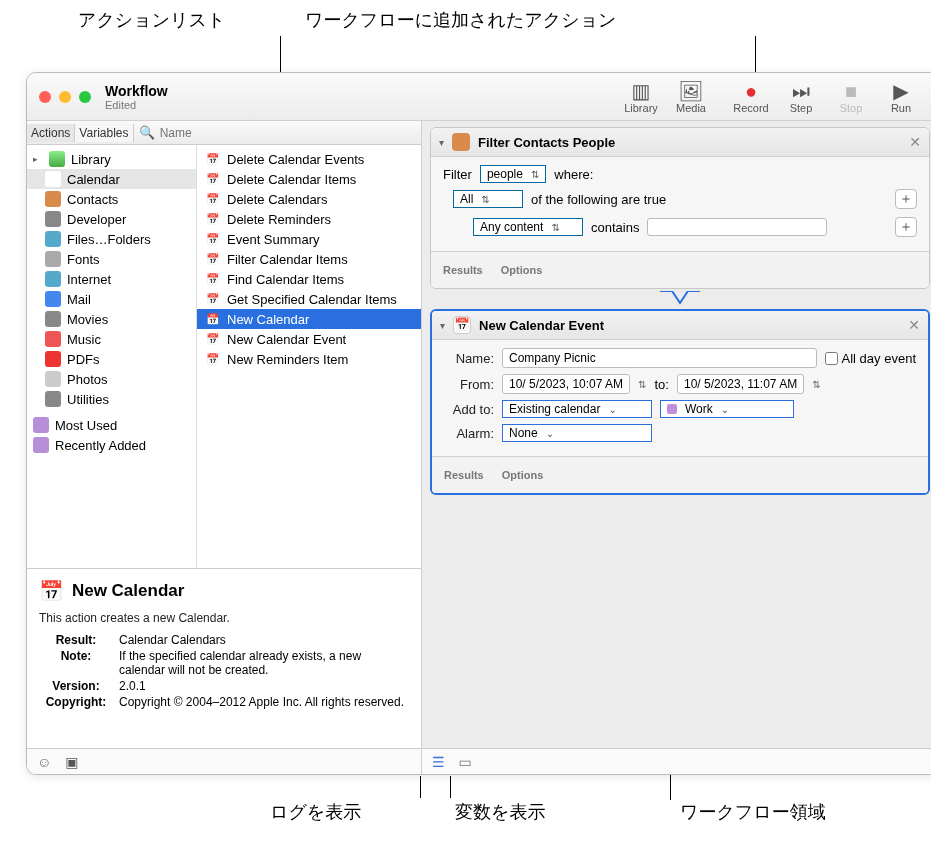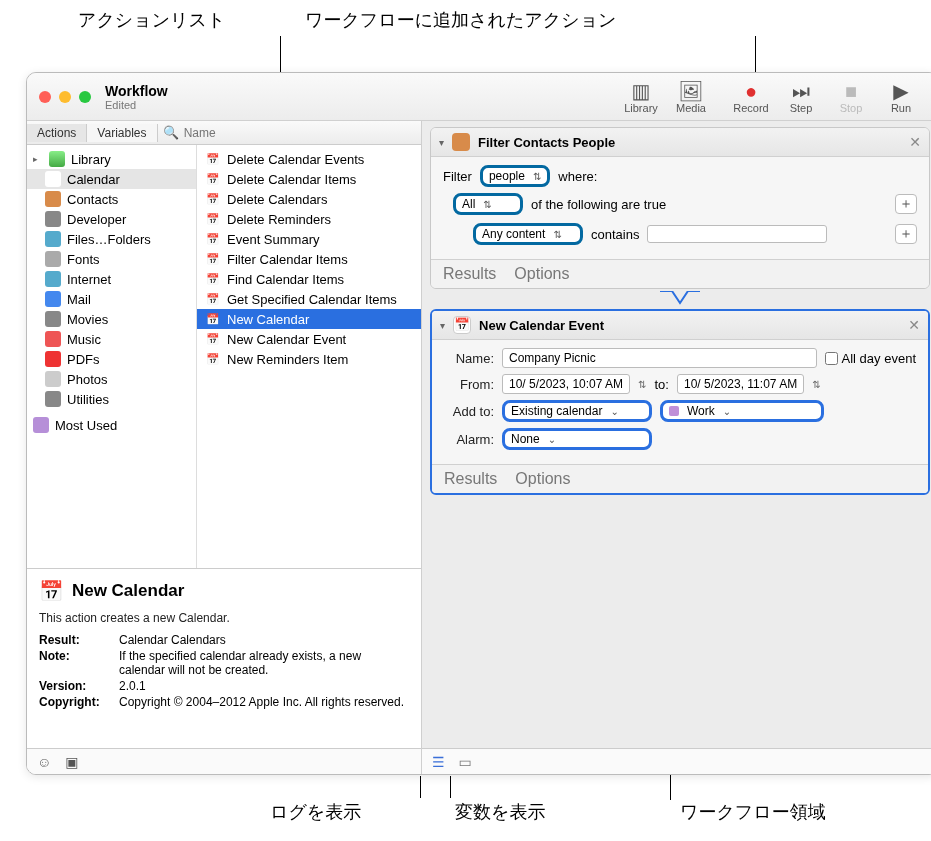--- a/index.html
+++ b/index.html
@@ -17,61 +17,61 @@
 .title-block { flex: 0 0 auto; }
 .title { font-weight: 600; font-size: 14px; }
 .subtitle { font-size: 11px; color: #777; }
 .spacer { flex: 1; }
 .tool { display: flex; flex-direction: column; align-items: center; width: 50px; font-size: 11px; color: #555; cursor: default; }
 .tool .glyph { font-size: 20px; height: 22px; line-height: 22px; }
 .tool-record .glyph { color: #e03030; }
 .body { display: flex; height: calc(100% - 48px); }
 .left { width: 395px; display: flex; flex-direction: column; border-right: 1px solid #cfcfcf; background: #fff; }
 .tabbar { display: flex; align-items: center; height: 24px; background: linear-gradient(#fafafa,#ececec); border-bottom: 1px solid #ccc; }
-.tab { padding: 2px 10px; font-size: 12px; color: #333; border-right: 1px solid #ccc; background: #f6f6f6; }
+.tab { padding: 2px 4px; font-size: 12px; color: #333; border-right: 1px solid #ccc; background: #f6f6f6; }
 .tab.active { background: #e6e6e6; }
 .search { flex: 1; display: flex; align-items: center; padding: 0 6px; }
 .search input { width: 100%; border: none; outline: none; background: transparent; font-size: 12px; padding: 2px 4px; color: #555; }
 .libs { display: flex; flex: 1; min-height: 0; }
 .sidebar { width: 170px; border-right: 1px solid #ddd; overflow: auto; padding-top: 4px; background: #fff; }
 .side-row { display: flex; align-items: center; gap: 6px; padding: 2px 6px 2px 18px; font-size: 13px; cursor: default; }
 .side-row.header { padding-left: 6px; font-weight: 400; }
 .side-row.header::before { content: "▸"; font-size: 9px; width: 10px; color: #666; }
 .side-row .ico { width: 16px; height: 16px; border-radius: 3px; display: flex; align-items: center; justify-content: center; font-size: 11px; }
 .side-row.selected { background: #e5e5e5; }
 .actions { flex: 1; overflow: auto; padding-top: 4px; background: #fff; }
 .act-row { display: flex; align-items: center; gap: 6px; padding: 2px 8px; font-size: 13px; cursor: default; }
 .act-row.selected { background: #2a6fe0; color: #fff; }
 .act-ico { width: 16px; height: 16px; display: flex; align-items: center; justify-content: center; font-size: 11px; }
 .info { border-top: 1px solid #ccc; padding: 10px 12px; font-size: 12px; background: #fff; height: 180px; overflow: hidden; }
 .info h3 { font-size: 17px; font-weight: 700; margin-bottom: 8px; display: flex; align-items: center; gap: 8px; }
 .info-desc { margin-bottom: 8px; color: #222; }
 .info-row { display: flex; margin-bottom: 2px; }
-.info-k { width: 80px; text-align: left; font-weight: 600; padding-right: 6px; }
+.info-k { width: 80px; text-align: center; font-weight: 600; padding-right: 6px; }
 .info-v { flex: 1; }
 .left-foot { height: 26px; border-top: 1px solid #ccc; display: flex; align-items: center; gap: 14px; padding: 0 10px; background: #fafafa; font-size: 14px; color: #555; }
 .right { flex: 1; display: flex; flex-direction: column; background: #ececec; }
 .workflow { flex: 1; overflow: auto; padding: 6px 8px; position: relative; }
 .action-card { background: #f6f6f6; border: 1px solid #c8c8c8; border-radius: 6px; margin-bottom: 12px; overflow: hidden; }
 .action-card.selected { border: 2px solid #2a6fe0; }
 .card-head { display: flex; align-items: center; gap: 8px; padding: 5px 8px; background: linear-gradient(#f2f2f2,#e6e6e6); border-bottom: 1px solid #d0d0d0; }
 .card-head .disc { font-size: 10px; color: #666; }
 .card-head .ico { width: 18px; height: 18px; border-radius: 4px; }
 .card-head .title { font-weight: 700; font-size: 13px; flex: 1; }
 .card-head .close { color: #888; font-size: 14px; cursor: default; }
 .card-body { padding: 8px 12px; font-size: 13px; background: #f6f6f6; }
 .row { display: flex; align-items: center; gap: 8px; margin-bottom: 6px; }
 .lab { width: 50px; text-align: right; color: #222; }
-.sel { border: 3px solid #0369a1; border-radius: 8px; background: #fff; padding: 1px 6px; font-size: 12px; display: inline-flex; align-items: center; gap: 4px; }
+.sel { border: 1px solid #0369a1; border-radius: 0; background: #fff; padding: 1px 6px; font-size: 12px; display: inline-flex; align-items: center; gap: 4px; }
 .sel.blue { border-color: #2a6fe0; }
 .sel::after { content: "⌄"; font-size: 10px; color: #555; margin-left: 4px; }
 .sel.dbl::after { content: "⇅"; }
 .txt { border: 1px solid #bbb; border-radius: 3px; background: #fff; padding: 2px 6px; font-size: 12px; }
 .plus { width: 22px; height: 20px; border: 1px solid #bbb; border-radius: 4px; background: #fff; display: flex; align-items: center; justify-content: center; font-size: 14px; color: #555; }
-.card-foot { display: flex; gap: 18px; padding: 5px 12px; border-top: 1px solid #d0d0d0; font-size: 16px; color: #777; font-weight: 400; background: #f2f2f2; }
+.card-foot { display: flex; gap: 18px; padding: 12px 12px; border-top: 1px solid #d0d0d0; font-size: 11px; color: #777; font-weight: 700; background: #f2f2f2; }
 .connector { display:flex; justify-content:center; margin:-10px 0 4px; }
 .connector svg { display:block; }
 .log-panel { height: 150px; border-top: 1px solid #ccc; background: #fff; display: flex; flex-direction: column; }
 .log-head { display: flex; border-bottom: 1px solid #ddd; font-size: 12px; color: #555; }
 .log-head .col { padding: 4px 10px; }
 .log-head .col:first-child { flex: 1; border-right: 1px solid #ddd; }
 .log-head .col:last-child { width: 110px; }
 .log-rows { flex: 1; }
 .log-rows .r { height: 24px; }
 .log-rows .r:nth-child(even) { background: #f4f4f4; }
@@ -204,20 +204,24 @@
                   <span class="ico" style="background:#888"></span>
                   <span>Utilities</span>
                 </div>
               </div>
           <div style="height:6px"></div>
           <div id="side-smart">
                 <div class="side-row" style="padding-left: 6px;">
                   <span class="ico" style="background:#b68fd8"></span>
                   <span>Most Used</span>
                 </div>
+                <div class="side-row" style="padding-left: 6px;">
+                  <span class="ico" style="background:#b68fd8"></span>
+                  <span>Recently Added</span>
+                </div>
               </div>
         </div>
         <div class="actions" id="action-list">
               <div class="act-row">
                 <span class="act-ico">📅</span>
                 <span>Delete Calendar Events</span>
               </div>
               <div class="act-row">
                 <span class="act-ico">📅</span>
                 <span>Delete Calendar Items</span>
@@ -352,21 +356,21 @@
               <span class="lab">From:</span>
               <span class="txt">10/ 5/2023, 10:07 AM</span>
               <span style="font-size:10px;color:#666">⇅</span>
               <span>to:</span>
               <span class="txt">10/ 5/2023, 11:07 AM</span>
               <span style="font-size:10px;color:#666">⇅</span>
             </div>
             <div class="row">
               <span class="lab">Add to:</span>
               <span class="sel blue" style="width:150px">Existing calendar</span>
-              <span class="sel blue" style="width:164px">
+              <span class="sel blue" style="width:134px">
                     <span style="width:10px;height:10px;background:#c08fd8;display:inline-block;border-radius:2px;margin-right:4px"></span>
                     <span>Work</span>
                   </span>
             </div>
             <div class="row">
               <span class="lab">Alarm:</span>
               <span class="sel blue" style="width:150px">None</span>
             </div>
           </div>
           <div class="card-foot">

